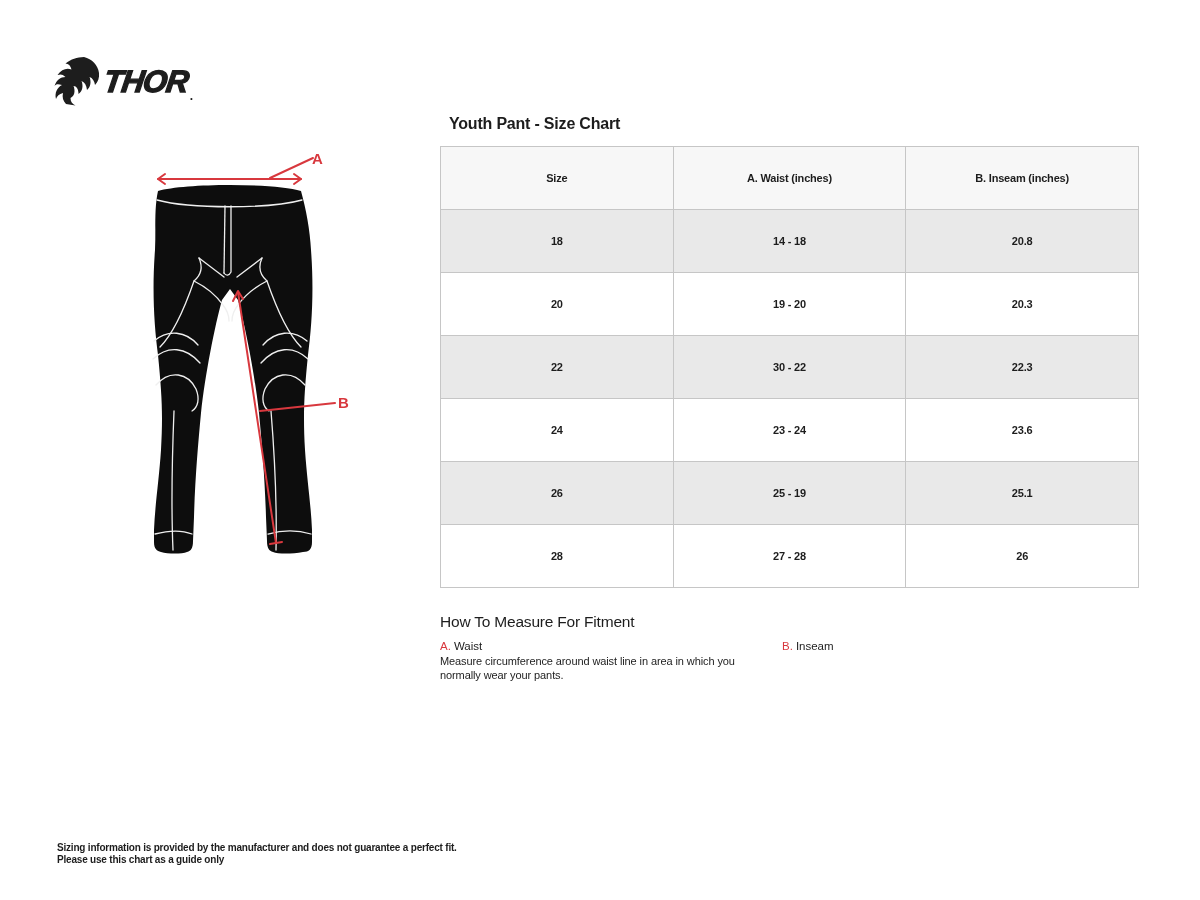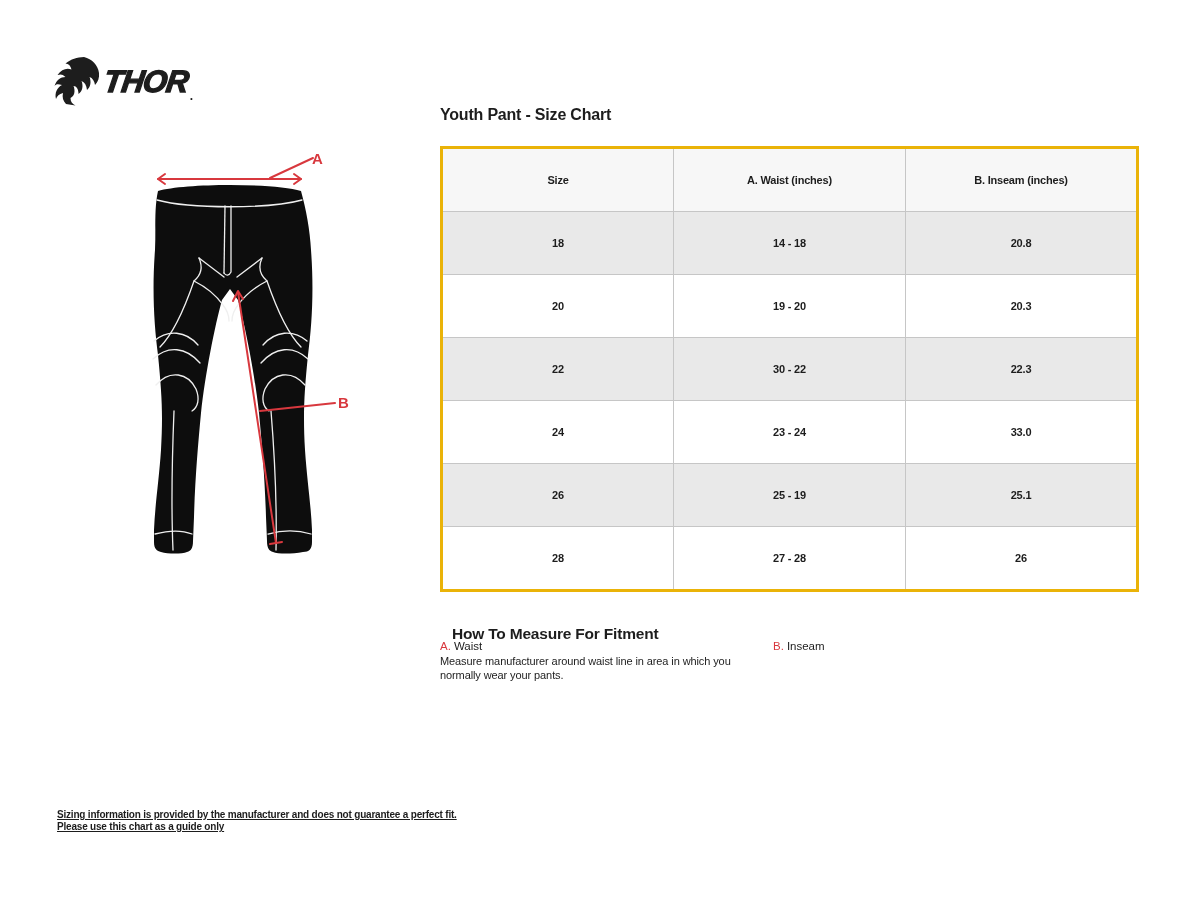--- a/index.html
+++ b/index.html
@@ -16,46 +16,46 @@
   .logo-mark{font-size:12px;font-weight:bold;align-self:flex-end;margin:0 0 3px -2px;}
 
   
   .diagram{position:absolute;left:130px;top:145px;width:230px;height:415px;}
   .sil{fill:#0d0d0d;}
   .stitch{fill:none;stroke:#efefef;stroke-width:1.3;stroke-linecap:round;stroke-linejoin:round;}
   .redline{fill:none;stroke:#d8383e;stroke-width:2;stroke-linecap:round;stroke-linejoin:round;}
   .redlabel{fill:#d8383e;font-size:15px;font-weight:bold;font-family:"Liberation Sans",sans-serif;}
 
   
-  .chart-title{position:absolute;left:440px;top:106px;margin:0;
+  .chart-title{position:absolute;left:440px;top:106px;margin:9px;
                font-size:16px;font-weight:bold;letter-spacing:-0.2px;}
   table.size-table{position:absolute;left:440px;top:146px;width:699px;
                    border-collapse:collapse;table-layout:fixed;
-                   border:3px solid #eab308;}
+                   border:1px solid #eab308;}
   .size-table th,.size-table td{border:1px solid #c6c6c6;text-align:center;
                    vertical-align:middle;height:62px;font-size:11px;font-weight:bold;
                    letter-spacing:-0.2px;color:#1d1d1d;padding:0;}
   .size-table thead th{background:#f7f7f7;}
   .size-table tbody tr:nth-child(odd) td{background:#e9e9e9;}
   .size-table tbody tr:nth-child(even) td{background:#ffffff;}
 
   
-  .measure-heading{position:absolute;left:440px;top:613px;margin:12px;
-                   font-size:15.5px;font-weight:bold;letter-spacing:-0.2px;}
+  .measure-heading{position:absolute;left:440px;top:613px;margin:0;
+                   font-size:15.5px;font-weight:normal;letter-spacing:-0.2px;}
   .measure-cols{position:absolute;left:440px;top:640px;width:700px;}
   .measure-item{position:absolute;top:0;}
   .measure-item.a{left:0;width:295px;}
-  .measure-item.b{left:333px;width:275px;}
+  .measure-item.b{left:342px;width:275px;}
   .measure-label{font-size:11.5px;font-weight:normal;margin:0 0 2px 0;}
   .measure-label .red{color:#d8383e;margin-right:3px;}
   .measure-desc{margin:0;font-size:11px;line-height:14px;letter-spacing:-0.1px;}
 
   
-  .disclaimer{position:absolute;left:57px;top:809px;font-size:10px;font-weight:bold;
-              line-height:12px;letter-spacing:-0.2px;text-decoration:underline;}
+  .disclaimer{position:absolute;left:57px;top:842px;font-size:10px;font-weight:bold;
+              line-height:12px;letter-spacing:-0.2px;}
 </style>
 </head>
 <body>
 
 <div class="page">
 
   <header class="logo">
     <svg class="logo-icon" viewBox="0 0 46 50">
       <path fill="#1d1d1d" d="M30,1 C38,3 44,9 45,17 C45.5,22 44,26 41,29 C40.5,25 38.5,22 35.5,21
         C37.5,26 36.5,31 33,34 C32.5,29 30.5,26 27.5,25 C29.5,30 28.5,35 24.5,38
@@ -153,42 +153,42 @@
         <td>20.3</td>
       </tr>
       <tr>
         <td>22</td>
         <td>30 - 22</td>
         <td>22.3</td>
       </tr>
       <tr>
         <td>24</td>
         <td>23 - 24</td>
-        <td>33.0</td>
+        <td>23.6</td>
       </tr>
       <tr>
         <td>26</td>
         <td>25 - 19</td>
         <td>25.1</td>
       </tr>
       <tr>
         <td>28</td>
         <td>27 - 28</td>
         <td>26</td>
       </tr>
     </tbody>
   </table>
 
   <h2 class="measure-heading">How To Measure For Fitment</h2>
   <div class="measure-cols">
     <div class="measure-item a">
       <p class="measure-label">
         <span class="red">A.</span><span>Waist</span>
       </p>
-      <p class="measure-desc">Measure manufacturer around waist line in area in which you normally wear your pants.</p>
+      <p class="measure-desc">Measure circumference around waist line in area in which you normally wear your pants.</p>
     </div>
     <div class="measure-item b">
       <p class="measure-label">
         <span class="red">B.</span><span>Inseam</span>
       </p>
     </div>
   </div>
 
   <footer class="disclaimer">
     <div>Sizing information is provided by the manufacturer and does not guarantee a perfect fit.</div>

